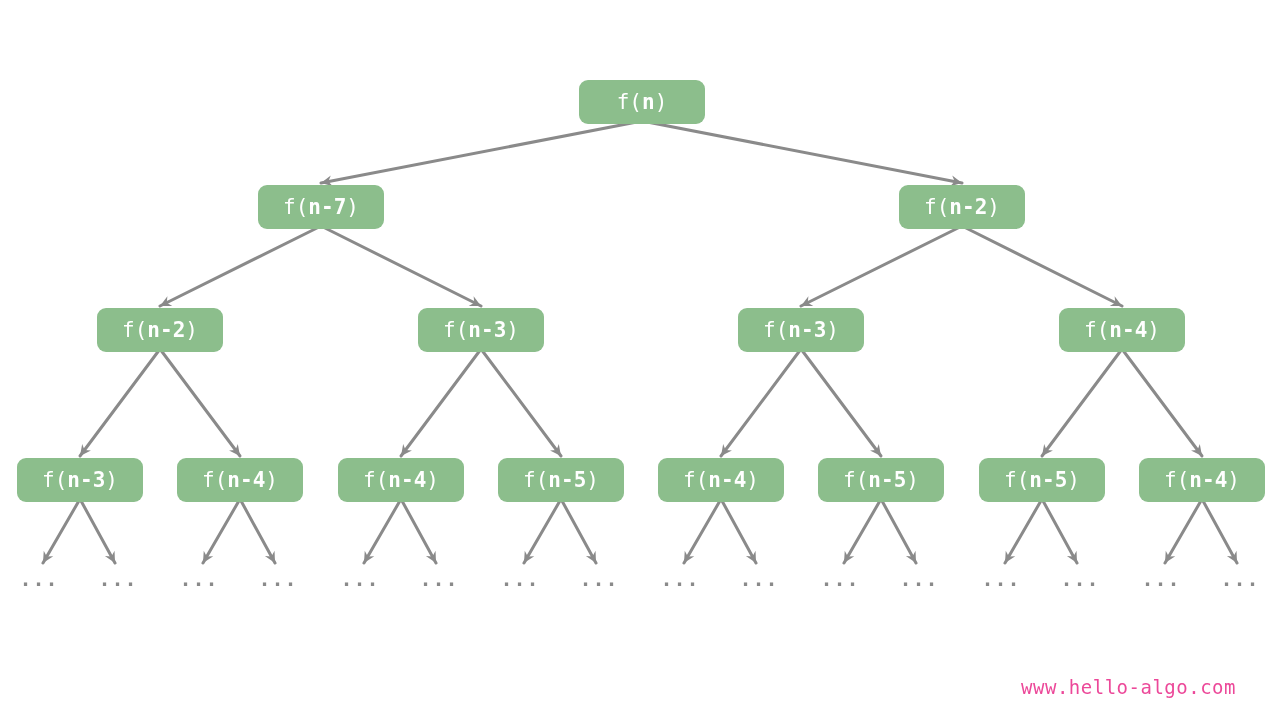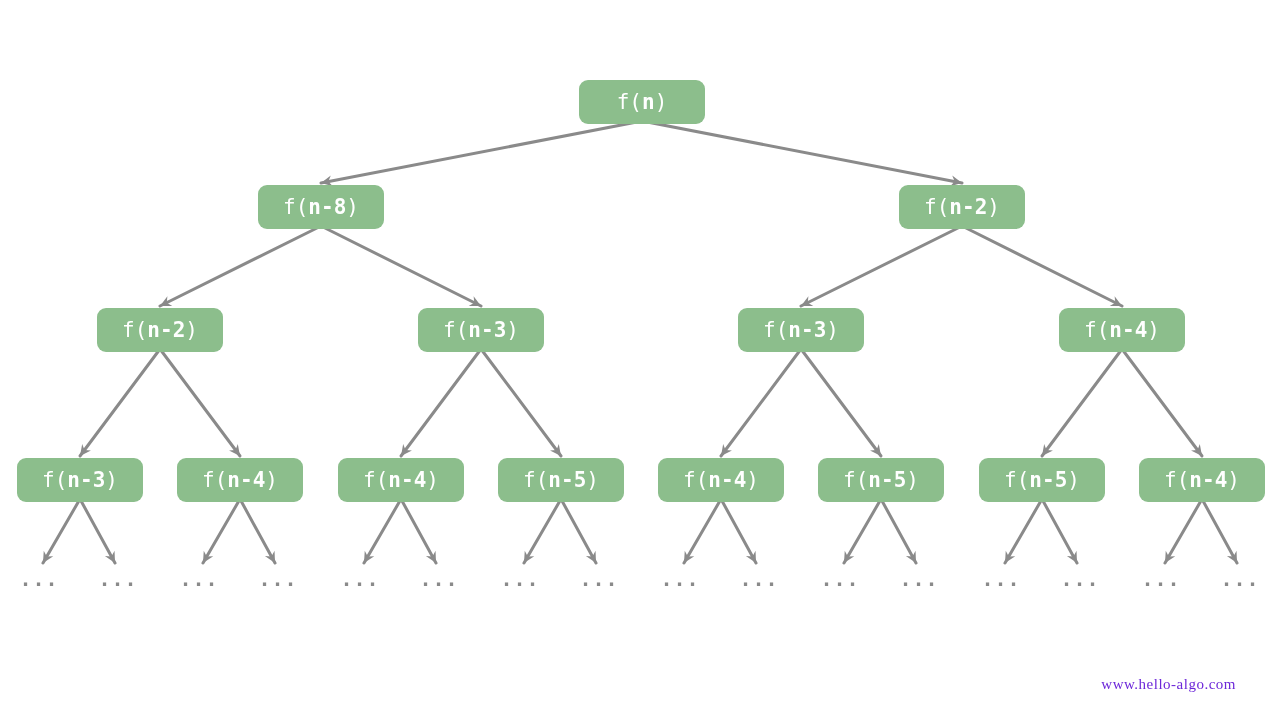--- a/index.html
+++ b/index.html
@@ -12,23 +12,22 @@
     position:absolute;width:126px;height:44px;background:#8cbe8c;border-radius:9px;
     color:#ffffff;display:flex;align-items:center;justify-content:center;
     font-size:21px;line-height:1;user-select:none;
   }
   .node .arg{font-weight:bold;}
   .dots{
     position:absolute;width:60px;height:22px;top:568px;text-align:center;
     color:#8a8a8a;font-size:20px;font-weight:bold;line-height:22px;letter-spacing:1px;
   }
   .watermark{
-    position:absolute;right:44px;top:676px;font-size:15px;color:#6d28d9;
+    position:absolute;right:44px;top:676px;font-size:19px;color:#ec4899;
     letter-spacing:0.5px;
-    font-family:Liberation Serif, serif;
   }
 </style>
 </head>
 <body>
 
 <div class="canvas">
 
   <svg class="arrows" viewBox="0 0 1280 720" xmlns="http://www.w3.org/2000/svg">
     <defs>
       <marker id="ah" markerUnits="userSpaceOnUse" markerWidth="16" markerHeight="16" refX="12" refY="7" orient="auto">
@@ -74,21 +73,21 @@
   </svg>
 
   <div class="node" style="left:579px;top:80px">
       <span>f(</span>
       <span class="arg">n</span>
       <span>)</span>
     </div>
 
   <div class="node" style="left:258px;top:185px">
       <span>f(</span>
-      <span class="arg">n-8</span>
+      <span class="arg">n-7</span>
       <span>)</span>
     </div>
   <div class="node" style="left:899px;top:185px">
       <span>f(</span>
       <span class="arg">n-2</span>
       <span>)</span>
     </div>
 
   <div class="node" style="left:97px;top:308px">
       <span>f(</span>

